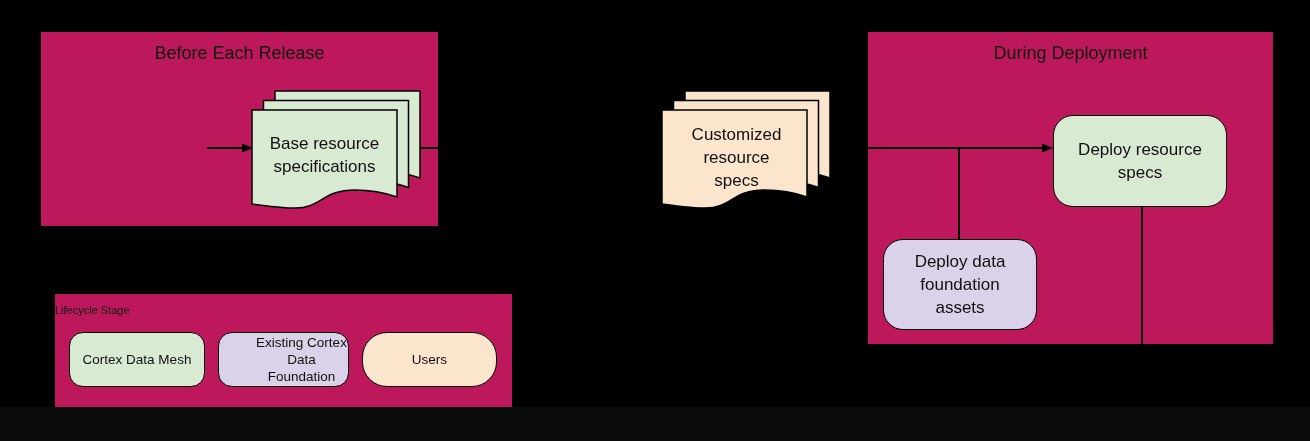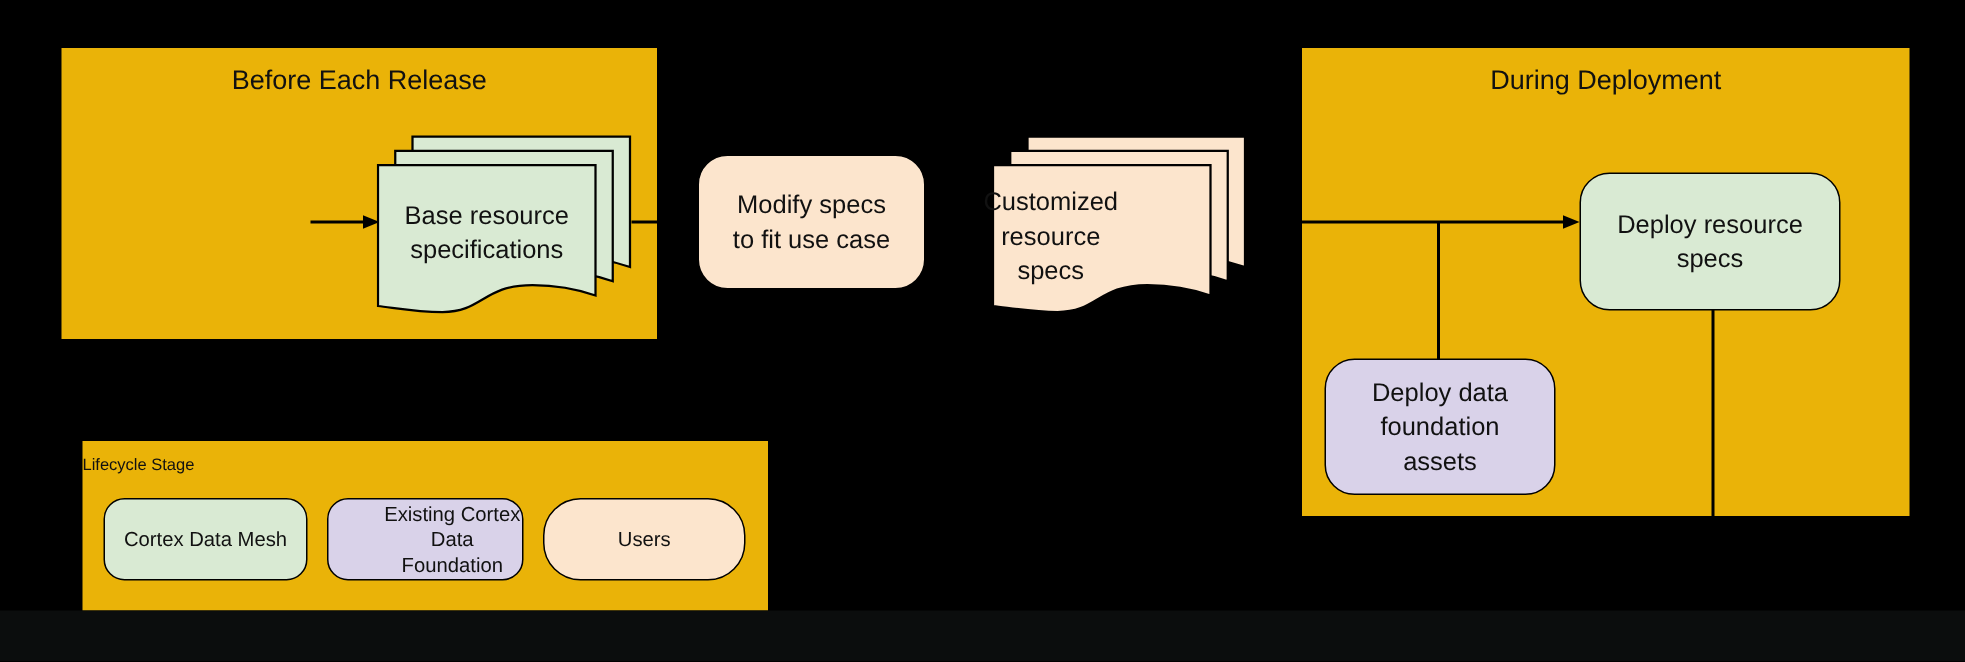--- a/index.html
+++ b/index.html
@@ -10,21 +10,21 @@
   }
   .stage {
     position: relative;
     width: 1310px;
     height: 441px;
     background: #000000;
     overflow: hidden;
   }
   .panel {
     position: absolute;
-    background: #eab308;
+    background: #be185d;
   }
   .panel-title {
     position: absolute;
     top: 11px;
     left: 0;
     width: 100%;
     text-align: center;
     font-size: 18px;
     color: #111;
   }
@@ -136,27 +136,25 @@
   <div class="doc-label" style="left:252px; top:110px; width:145px; height:90px;">Base resource
 specifications</div>
 
   <svg class="docstack" style="left:661px; top:90px;" width="171" height="121" viewBox="0 0 171 121">
     <g fill="#fce5cd" stroke="#000" stroke-width="1.5">
       <path transform="translate(24,1)" d="M0 0 H145 V87 C131 82 117 80 103 80 C70 80 70 98 43 98 C25 98 10 95 0 94 Z"></path>
       <path transform="translate(12.5,10.5)" d="M0 0 H145 V87 C131 82 117 80 103 80 C70 80 70 98 43 98 C25 98 10 95 0 94 Z"></path>
       <path transform="translate(1,20)" d="M0 0 H145 V87 C131 82 117 80 103 80 C70 80 70 98 43 98 C25 98 10 95 0 94 Z"></path>
     </g>
   </svg>
-  <div class="doc-label" style="left:628px; top:112px; width:145px; height:90px;">Customized
+  <div class="doc-label" style="left:664px; top:112px; width:145px; height:90px;">Customized
 resource
 specs</div>
 
 
-  <div class="node fill-peach" style="left:465px; top:103px; width:152px; height:90px;">Modify specs
-to fit use case</div>
 
   <div class="node fill-green" style="left:1053px; top:103px; width:174px; height:92px;margin-top:12px;">Deploy resource
 specs</div>
 
   <div class="node fill-purple" style="left:883px; top:239px; width:154px; height:91px;">Deploy data
 foundation
 assets</div>
 
   <div class="node legend-node fill-green" style="left:69px; top:332px; width:136px; height:55px;">Cortex Data Mesh</div>
 

